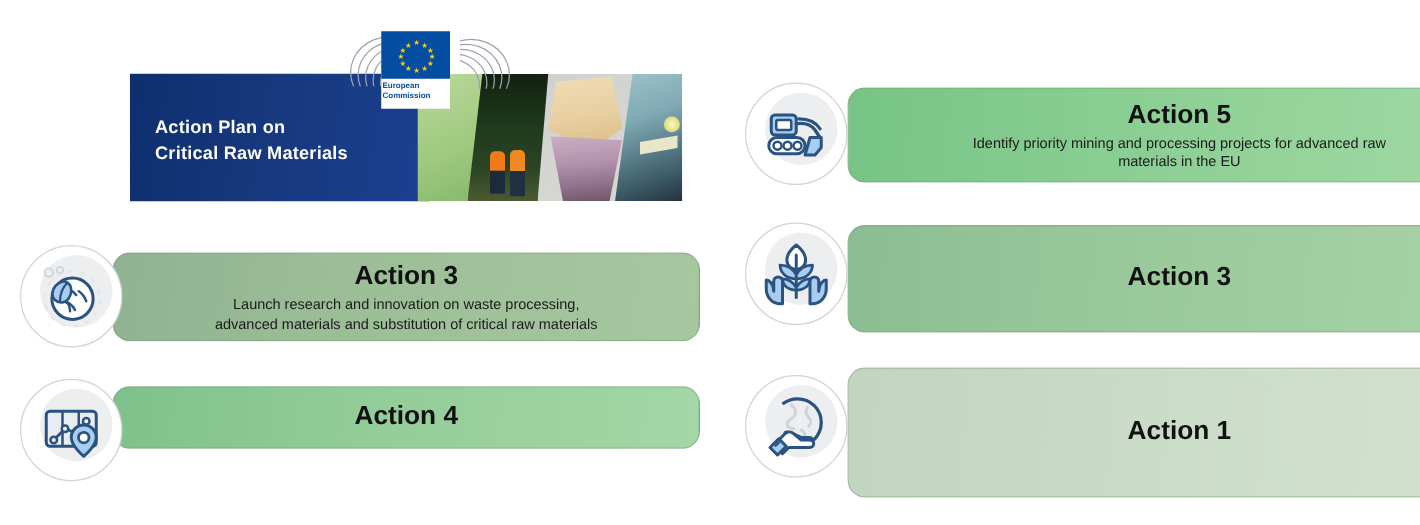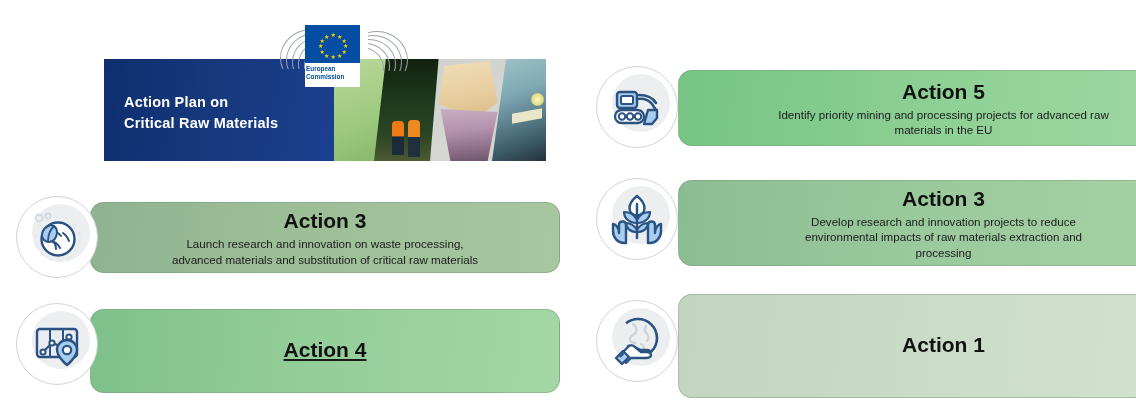--- a/index.html
+++ b/index.html
@@ -239,22 +239,22 @@
 
   
   #row-a3  { left: 8px;  top: 196px; }
   #row-a4  { left: 8px;  top: 303px; }
   #row-a5  { left: 596px; top: 66px; }
   #row-a8  { left: 596px; top: 176px; }
   #row-a9  { left: 596px; top: 290px; }
 
   #pill-a3 { position:absolute; left: 82px; top: 6px;  width: 470px; height: 71px;
              background: linear-gradient(95deg,#8fb391 0%, #9cbe97 40%, #a6c79f 100%); }
-  #pill-a4 { position:absolute; left: 82px; top: 6px;  width: 470px; height: 84px;
-             background: linear-gradient(95deg,#7fc18b 0%, #93cd99 45%, #a4d6a6 100%); text-decoration: underline; }
+  #pill-a4 { position:absolute; left: 82px; top: 6px;  width: 470px; height: 50px;
+             background: linear-gradient(95deg,#7fc18b 0%, #93cd99 45%, #a4d6a6 100%); }
   #pill-a5 { position:absolute; left: 82px; top: 4px;  width: 531px; height: 76px;
              background: linear-gradient(95deg,#77c486 0%, #8ed095 50%, #a2da a6 100%);
              background: linear-gradient(95deg,#77c486 0%, #8ed095 50%, #a2daa6 100%); }
   #pill-a8 { position:absolute; left: 82px; top: 4px;  width: 531px; height: 86px;
              background: linear-gradient(95deg,#8cbd92 0%, #9ac99b 45%, #a9d3a7 100%); }
   #pill-a9 { position:absolute; left: 82px; top: 4px;  width: 531px; height: 104px;
              background: linear-gradient(95deg,#c2d5c0 0%, #cbdcc8 50%, #d3e2cf 100%); }
 
   #badge-a3 { left: 8px;  top: 0px; }
   #badge-a4 { left: 8px;  top: 0px; }
@@ -374,23 +374,20 @@
       <circle cx="14" cy="38.5" r="3.2" fill="#ffffff" stroke="#2a5381" stroke-width="2"></circle>
       <circle cx="22" cy="38.5" r="3.2" fill="#ffffff" stroke="#2a5381" stroke-width="2"></circle>
       <circle cx="30" cy="38.5" r="3.2" fill="#ffffff" stroke="#2a5381" stroke-width="2"></circle>
     </svg>
   </div>
 </div>
 
 <div class="action-row" id="row-a8" style="width:620px;height:94px;">
   <div class="pill" id="pill-a8">
     <div class="pill-title">Action 3</div>
-    <div class="pill-desc">Develop research and innovation projects to reduce
-environmental impacts of raw materials extraction and
-processing</div>
   </div>
   <div class="icon-badge" id="badge-a8">
     <span class="shade"></span>
     <svg width="58" height="58" viewBox="0 0 58 58" fill="none">
       <path d="M29 6c-5 4-7.5 8-7.5 12 0 4.5 3.3 7.5 7.5 7.5s7.5-3 7.5-7.5c0-4-2.5-8-7.5-12z" fill="#ffffff" stroke="#2a5381" stroke-width="2.4" stroke-linejoin="round"></path>
       <path d="M29 14v34" stroke="#2a5381" stroke-width="2.4" stroke-linecap="round"></path>
       <path d="M29 30c-3-6-8-8-13-8 0 6 5 11 13 11z" fill="#a8cdf0" stroke="#2a5381" stroke-width="2.2" stroke-linejoin="round"></path>
       <path d="M29 30c3-6 8-8 13-8 0 6-5 11-13 11z" fill="#a8cdf0" stroke="#2a5381" stroke-width="2.2" stroke-linejoin="round"></path>
       <path d="M29 40c-3-5-7-7-11-7 0 5 4 9 11 9z" fill="#a8cdf0" stroke="#2a5381" stroke-width="2.2" stroke-linejoin="round"></path>
       <path d="M29 40c3-5 7-7 11-7 0 5-4 9-11 9z" fill="#a8cdf0" stroke="#2a5381" stroke-width="2.2" stroke-linejoin="round"></path>

